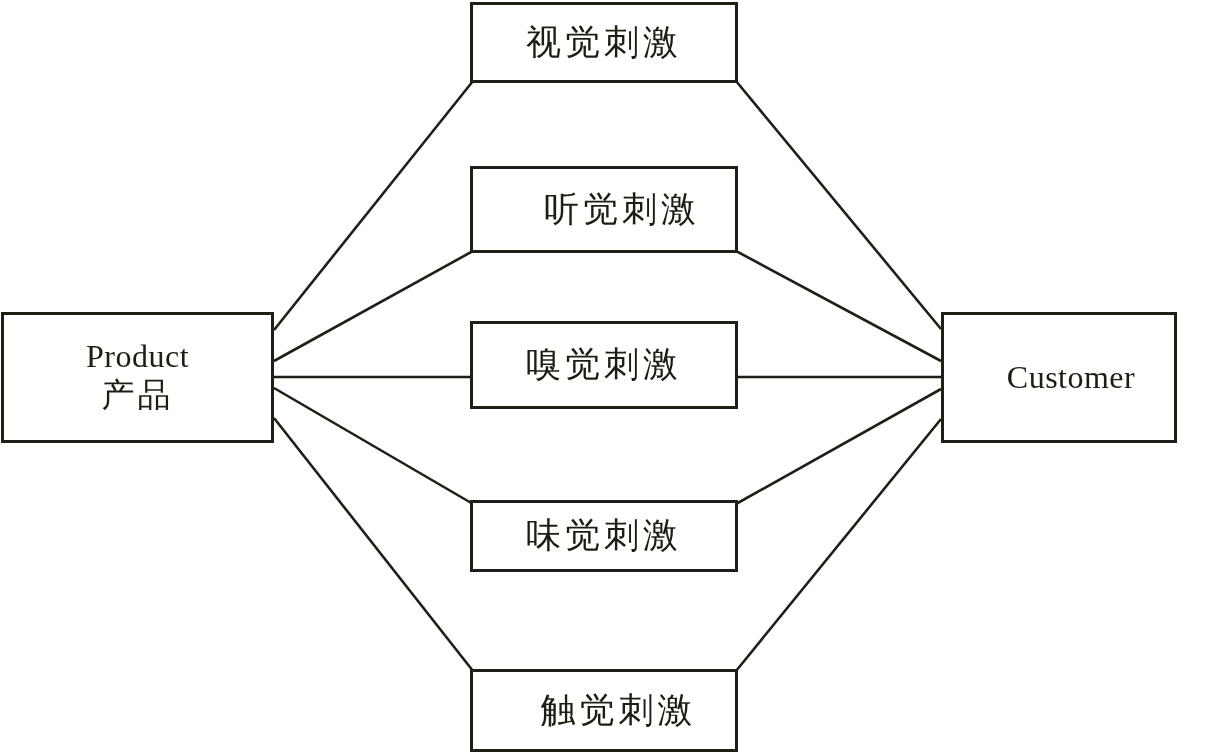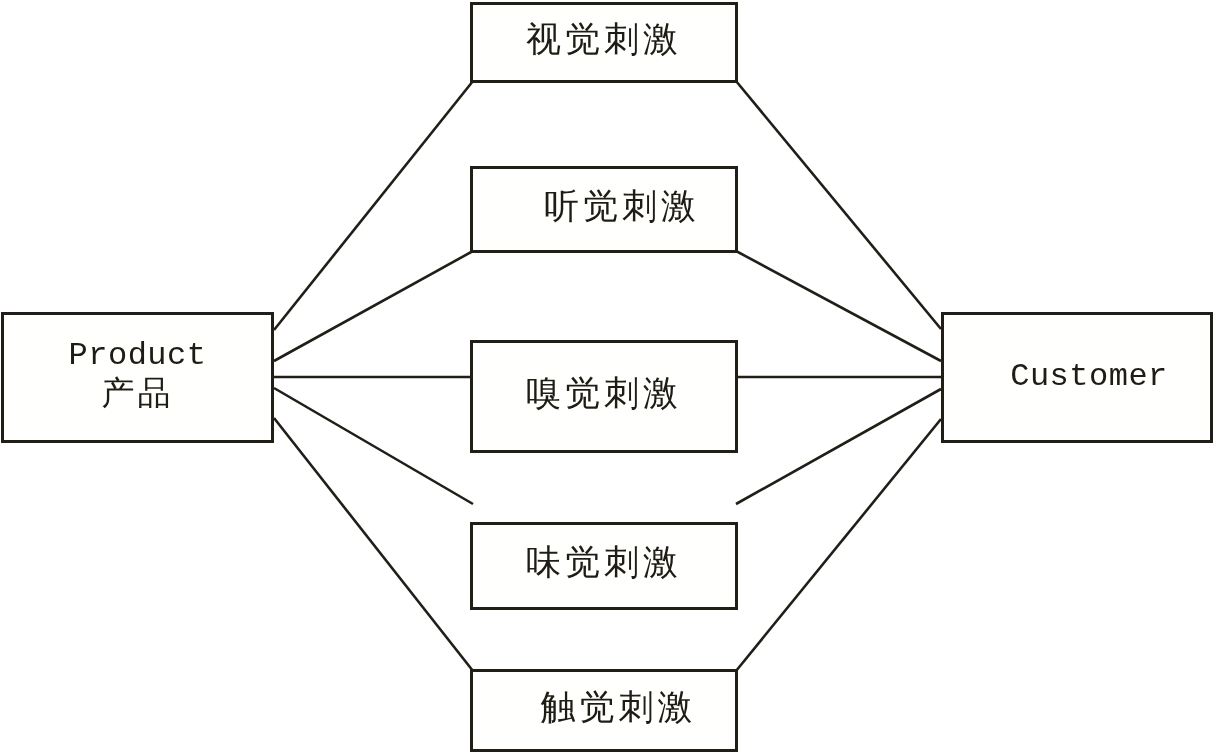--- a/index.html
+++ b/index.html
@@ -30,45 +30,44 @@
     position: absolute;
     box-sizing: border-box;
     border: 3px solid #211e17;
     background: #fffffe;
     display: flex;
     flex-direction: column;
     align-items: center;
     justify-content: center;
     color: #1f1c15;
     text-align: right;
-    font-family: Liberation Mono, monospace;
   }
   .node .en {
     font-size: 32px;
     line-height: 1.15;
     letter-spacing: 0.5px;
   }
   .node .zh {
     font-size: 33px;
     line-height: 1.25;
     letter-spacing: 3px;
   }
   .stimulus .zh {
     font-size: 35px;
     letter-spacing: 4px;
   }
   
   #node-product  { left: 1px;   top: 312px; width: 273px; height: 131px; }
-  #node-customer { left: 941px; top: 312px; width: 272px; height: 131px; padding-left: 24px; }
+  #node-customer { left: 941px; top: 312px; width: 236px; height: 131px; padding-left: 24px; }
   
   .stimulus { left: 470px; width: 268px; }
   #node-stimulus-visual    { top: 2px;   height: 81px; }
   #node-stimulus-auditory  { top: 166px; height: 87px; padding-left: 36px; }
-  #node-stimulus-olfactory { top: 340px; height: 113px; }
-  #node-stimulus-taste     { top: 522px; height: 88px; }
+  #node-stimulus-olfactory { top: 321px; height: 88px; }
+  #node-stimulus-taste     { top: 500px; height: 72px; }
   #node-stimulus-tactile   { top: 669px; height: 83px; padding-left: 29px; }
 </style>
 </head>
 <body>
 
 <div id="canvas">
 
   <svg id="edges-svg" viewBox="0 0 1215 755" xmlns="http://www.w3.org/2000/svg" aria-hidden="true">
 
     <line x1="274" y1="330" x2="473" y2="81"></line>

